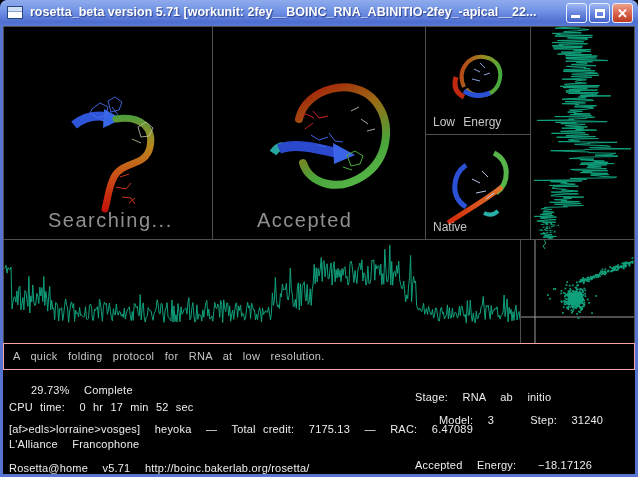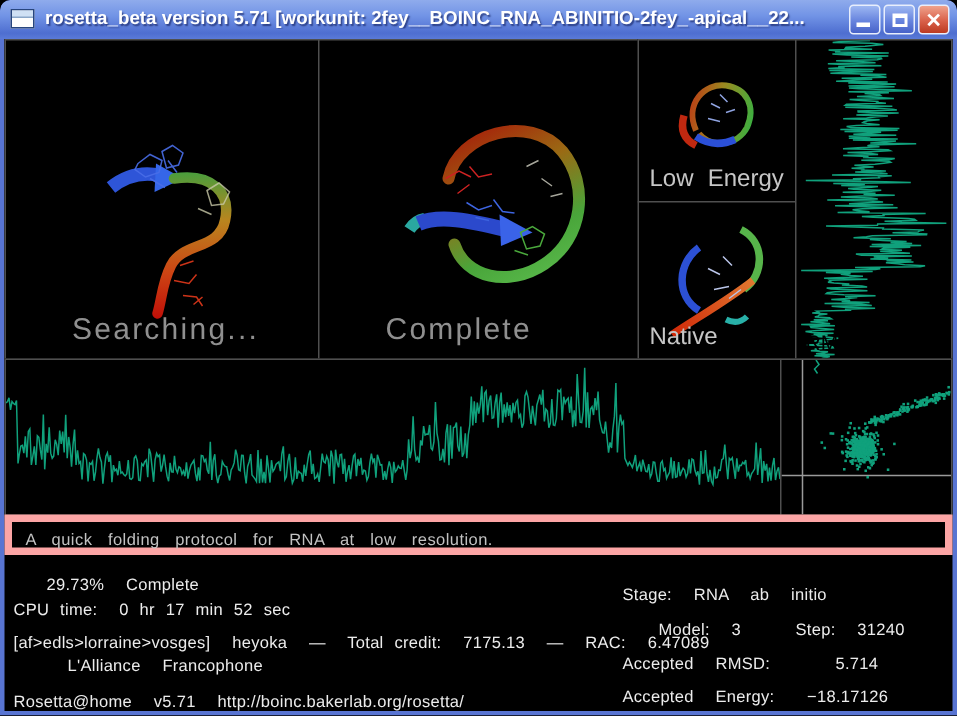--- a/index.html
+++ b/index.html
@@ -17,23 +17,23 @@
   .tb-btn{width:21px;height:20px;border-radius:3px;border:1px solid #e8eefc;box-sizing:border-box;position:relative;cursor:pointer;}
   .btn-blue{background:linear-gradient(180deg,#9db7f2 0%,#6784de 55%,#4762c8 100%);}
   .btn-red{background:linear-gradient(180deg,#efa28c 0%,#d9614a 55%,#bc3a22 100%);}
   .glyph-min{position:absolute;left:4px;bottom:4px;width:9px;height:3px;background:#fff;}
   .glyph-max{position:absolute;left:5px;top:5px;width:10px;height:9px;border:2px solid #fff;border-top-width:3px;box-sizing:border-box;}
   .glyph-close{position:absolute;left:0;top:1px;width:100%;text-align:center;color:#fff;font-size:13px;font-weight:bold;line-height:18px;}
   .content{position:absolute;left:3px;top:26px;width:632px;height:448px;background:#000;}
   .panel{position:absolute;background:#000;border:1px solid #4f4f4f;box-sizing:border-box;}
   .panel svg{position:absolute;left:0;top:0;}
   .lbl-big{position:absolute;left:12px;bottom:7px;font-size:20px;color:#8f8f8f;letter-spacing:1.5px;margin-left:32px;}
-  .lbl-sm{position:absolute;left:7px;bottom:5px;font-size:16px;color:#c6c6c6;word-spacing:5px;}
+  .lbl-sm{position:absolute;left:7px;bottom:5px;font-size:12px;color:#c6c6c6;word-spacing:5px;}
   .lbl-teal{position:absolute;left:6px;bottom:3px;font-size:14px;word-spacing:5px;}
-  .caption-bar{position:absolute;left:0;top:317px;width:632px;height:27px;border:5px solid #fca5a5;box-sizing:border-box;}
+  .caption-bar{position:absolute;left:0;top:317px;width:632px;height:27px;border:1px solid #fca5a5;box-sizing:border-box;}
   .caption-text{position:absolute;left:9px;top:6px;font-size:11px;color:#c2c2c2;word-spacing:7px;letter-spacing:.3px;}
   .stats{position:absolute;left:0;top:344px;width:632px;height:104px;color:#ececec;font-size:11px;}
   .stat{position:absolute;white-space:pre;word-spacing:4px;letter-spacing:.2px;}
 </style>
 </head>
 <body>
 
 <div class="window">
 
   <div class="titlebar">
@@ -103,21 +103,21 @@
         <g stroke="#3d64e0" stroke-width="1" fill="none">
             <path d="M98 108 l8 5 l9 -3 M104 118 l9 2 M116 106 l6 8 l8 1"></path>
           </g>
         <g stroke="#4aa83c" stroke-width="1" fill="none">
             <path d="M134 128 l8 -4 l8 5 l-3 8 l-9 2 z M130 140 l9 3"></path>
           </g>
         <g stroke="#cfcfc2" stroke-width="1" fill="none" opacity="0.8">
             <path d="M138 84 l8 -4 M148 92 l7 5 M154 104 l8 -2"></path>
           </g>
       </svg>
-      <span class="lbl-big">Complete</span>
+      <span class="lbl-big">Accepted</span>
     </div>
 
     <div class="panel" style="left:422px;top:0;width:106px;height:109px;">
       <svg width="104" height="107" viewBox="0 0 104 107">
         <defs>
           <linearGradient id="g3" x1="30" y1="45" x2="75" y2="55" gradientUnits="userSpaceOnUse">
             <stop offset="0" stop-color="#c03414"></stop>
               <stop offset="0.5" stop-color="#9a8a20"></stop>
               <stop offset="1" stop-color="#3fae3f"></stop>
           </linearGradient>
@@ -891,22 +891,21 @@
     </div>
 
     <div class="caption-bar">
       <span class="caption-text">A quick folding protocol for RNA at low resolution.</span>
     </div>
 
     <div class="stats">
       <span class="stat" style="left:28px;top:14px;">29.73%  Complete</span>
       <span class="stat" style="left:6px;top:31px;">CPU time:  0 hr 17 min 52 sec</span>
       <span class="stat" style="left:6px;top:53px;">[af&gt;edls&gt;lorraine&gt;vosges]  heyoka  —  Total credit:  7175.13  —  RAC:  6.47089</span>
-      <span class="stat" style="left:6px;top:68px;margin-left:36px;">L'Alliance  Francophone</span>
+      <span class="stat" style="left:6px;top:68px;">L'Alliance  Francophone</span>
       <span class="stat" style="left:6px;top:92px;">Rosetta@home  v5.71  http://boinc.bakerlab.org/rosetta/</span>
       <span class="stat" style="left:412px;top:21px;">Stage:  RNA  ab  initio</span>
       <span class="stat" style="left:436px;top:44px;">Model:  3     Step:  31240</span>
-      <span class="stat" style="left:412px;top:67px;">Accepted  RMSD:      5.714</span>
       <span class="stat" style="left:412px;top:89px;">Accepted  Energy:   −18.17126</span>
     </div>
 
   </div>
 </div>
 
 </body></html>

